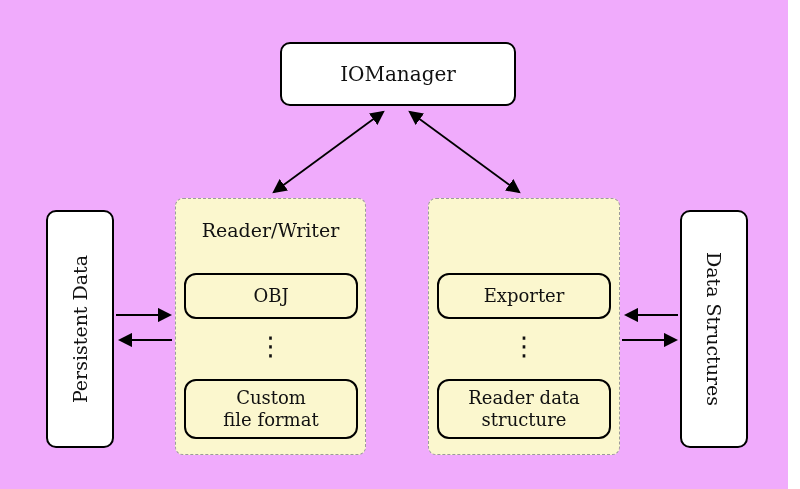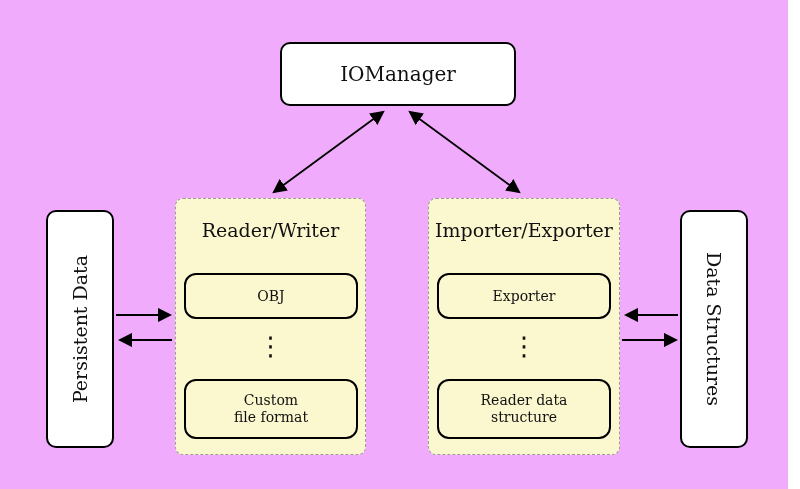--- a/index.html
+++ b/index.html
@@ -77,21 +77,21 @@
   .inner-box {
     position: absolute;
     box-sizing: border-box;
     border: 2.8px solid #000000;
     border-radius: 12px;
     background: transparent;
     display: flex;
     align-items: center;
     justify-content: center;
     text-align: center;
-    font-size: 14px;
+    font-size: 18px;
     line-height: 1.2;
     white-space: pre-line;
     left: 8px;
     width: 174px;
   }
   .inner-box.top { top: 74px; height: 46px; }
   .inner-box.bottom { top: 180px; height: 60px; }
   .vdots {
     position: absolute;
     top: 133px;
@@ -130,21 +130,20 @@
 
   <div class="panel" id="reader-writer-panel">
     <div class="panel-title">Reader/Writer</div>
     <div class="inner-box top">OBJ</div>
     <div class="vdots">⋮</div>
     <div class="inner-box bottom">Custom
 file format</div>
   </div>
 
   <div class="panel" id="importer-exporter-panel">
-    <div class="panel-title">Importer/Exporter</div>
     <div class="inner-box top">Exporter</div>
     <div class="vdots">⋮</div>
     <div class="inner-box bottom">Reader data
 structure</div>
   </div>
 
   <svg id="connector-layer" viewBox="0 0 800 489" xmlns="http://www.w3.org/2000/svg">
     <defs>
       <marker id="ah" viewBox="0 0 10 10" refX="8.5" refY="5" markerWidth="8" markerHeight="8" orient="auto-start-reverse">
         <path d="M0,0 L10,5 L0,10 Z" fill="#000000"></path>

